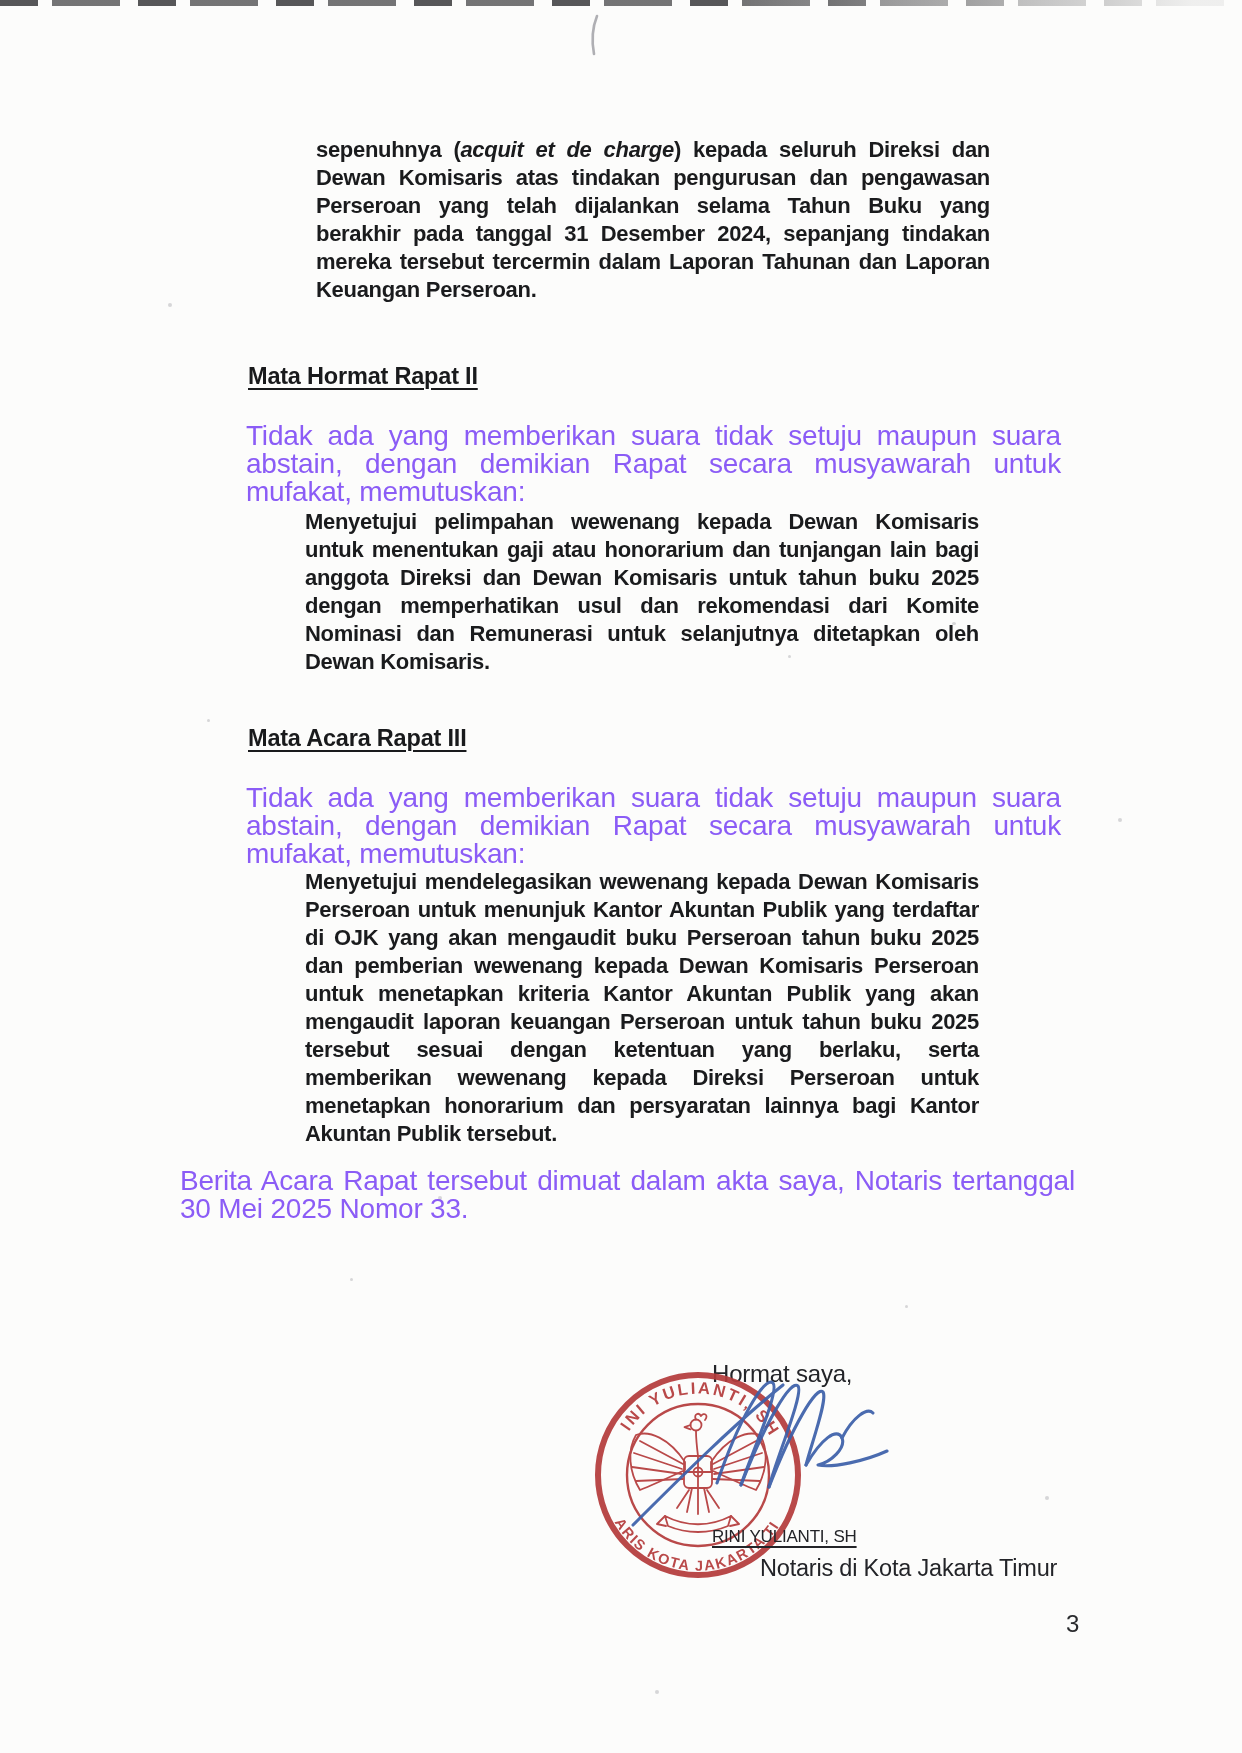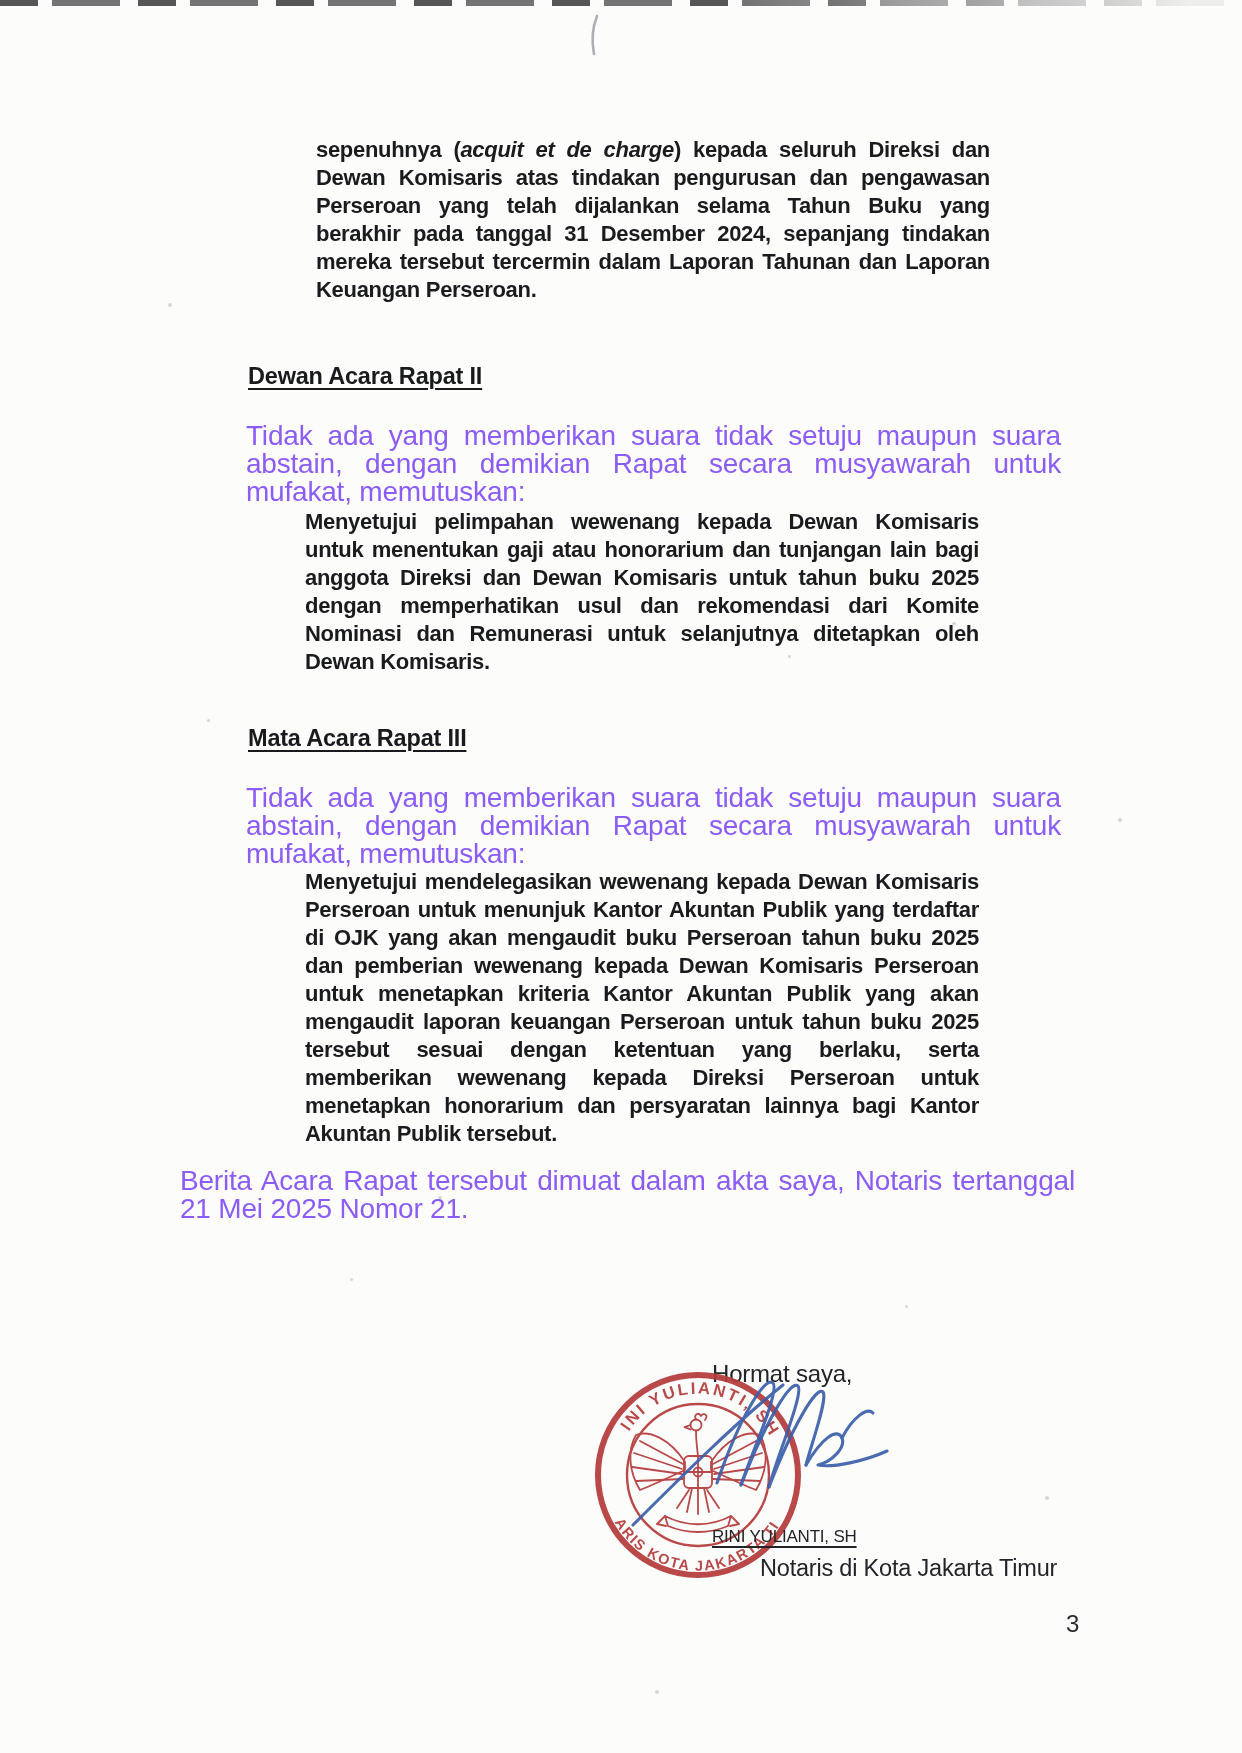--- a/index.html
+++ b/index.html
@@ -80,29 +80,29 @@
     <div class="speck" style="left:788px;top:655px;width:3px;height:3px;"></div>
     <div class="speck" style="left:438px;top:1196px;width:4px;height:4px;"></div>
     <div class="speck" style="left:1045px;top:1496px;width:4px;height:4px;"></div>
     <div class="speck" style="left:655px;top:1690px;width:4px;height:4px;"></div>
     <div class="speck" style="left:350px;top:1278px;width:3px;height:3px;"></div>
     <div class="speck" style="left:905px;top:1305px;width:3px;height:3px;"></div>
   </div>
 
   <p class="abs bold-text just carry"><span>sepenuhnya (</span><em>acquit et de charge</em><span>) kepada seluruh Direksi dan Dewan Komisaris atas tindakan pengurusan dan pengawasan Perseroan yang telah dijalankan selama Tahun Buku yang berakhir pada tanggal 31 Desember 2024, sepanjang tindakan mereka tersebut tercermin dalam Laporan Tahunan dan Laporan Keuangan Perseroan.</span></p>
 
-  <h2 class="abs heading" style="left:240px;top:355px;">Dewan Acara Rapat II</h2>
+  <h2 class="abs heading" style="left:240px;top:355px;">Mata Hormat Rapat II</h2>
   <p class="abs body-text just intro" style="top:414px;">Tidak ada yang memberikan suara tidak setuju maupun suara abstain, dengan demikian Rapat secara musyawarah untuk mufakat, memutuskan:</p>
   <p class="abs bold-text just ind" style="top:500px;">Menyetujui pelimpahan wewenang kepada Dewan Komisaris untuk menentukan gaji atau honorarium dan tunjangan lain bagi anggota Direksi dan Dewan Komisaris untuk tahun buku 2025 dengan memperhatikan usul dan rekomendasi dari Komite Nominasi dan Remunerasi untuk selanjutnya ditetapkan oleh Dewan Komisaris.</p>
 
   <h2 class="abs heading" style="left:240px;top:717px;text-align:right;">Mata Acara Rapat III</h2>
   <p class="abs body-text just intro" style="top:776px;">Tidak ada yang memberikan suara tidak setuju maupun suara abstain, dengan demikian Rapat secara musyawarah untuk mufakat, memutuskan:</p>
   <p class="abs bold-text just ind" style="top:860px;">Menyetujui mendelegasikan wewenang kepada Dewan Komisaris Perseroan untuk menunjuk Kantor Akuntan Publik yang terdaftar di OJK yang akan mengaudit buku Perseroan tahun buku 2025 dan pemberian wewenang kepada Dewan Komisaris Perseroan untuk menetapkan kriteria Kantor Akuntan Publik yang akan mengaudit laporan keuangan Perseroan untuk tahun buku 2025 tersebut sesuai dengan ketentuan yang berlaku, serta memberikan wewenang kepada Direksi Perseroan untuk menetapkan honorarium dan persyaratan lainnya bagi Kantor Akuntan Publik tersebut.</p>
 
-  <p class="abs body-text just wide" style="top:1159px;">Berita Acara Rapat tersebut dimuat dalam akta saya, Notaris tertanggal 21 Mei 2025 Nomor 21.</p>
+  <p class="abs body-text just wide" style="top:1159px;">Berita Acara Rapat tersebut dimuat dalam akta saya, Notaris tertanggal 30 Mei 2025 Nomor 33.</p>
 
   <div>
     <div class="abs salutation" style="left:712px;top:1360px;">Hormat saya,</div>
 
     <svg class="stamp-svg" width="210" height="210" viewBox="0 0 210 210">
       <g stroke="#b43a3a" fill="none">
         <circle cx="105" cy="105" r="100" stroke-width="6"></circle>
         <circle cx="105" cy="105" r="71" stroke-width="2.4"></circle>
       </g>
       <defs>

